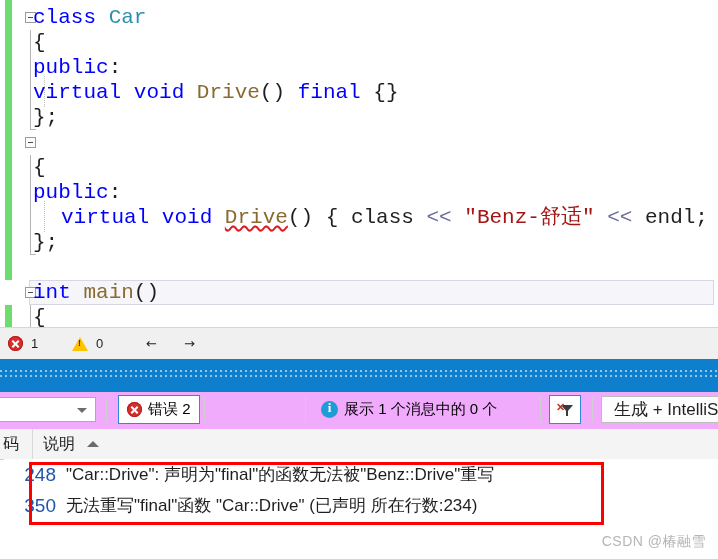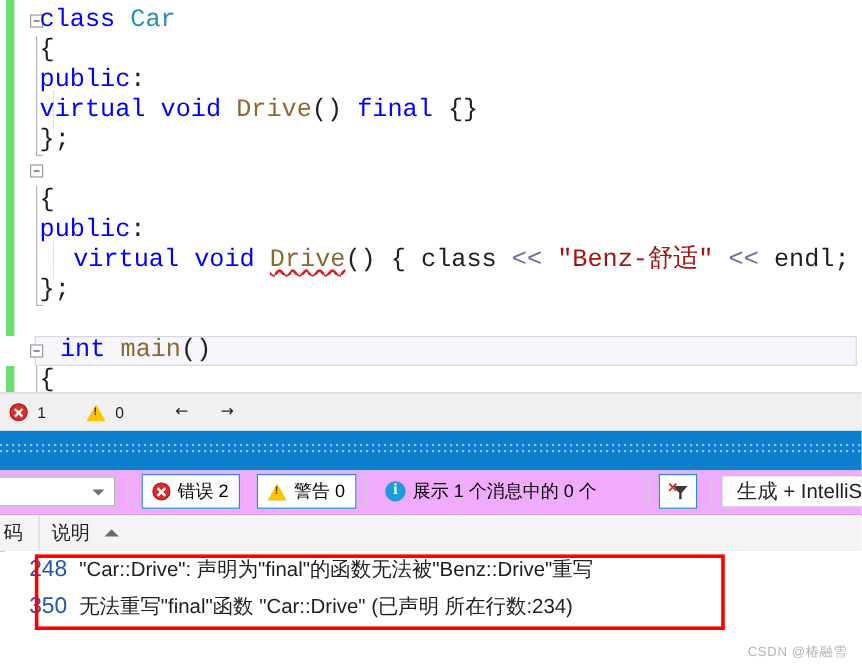--- a/index.html
+++ b/index.html
@@ -301,21 +301,21 @@
     width: 575px; height: 63px;
     border: 3px solid #ff0000;
     box-sizing: border-box;
     pointer-events: none;
   }
 
   
   #watermark {
     position: absolute;
     right: 12px; bottom: 8px;
-    font-size: 11px;
+    font-size: 14px;
     color: #b5b5b5;
     letter-spacing: .5px;
   }
   #bottomfill {
     position: absolute;
     left: 0; top: 529px; width: 718px; height: 30px;
     background: #ffffff;
   }
 </style>
 </head>
@@ -328,21 +328,21 @@
       <div class="cline"><span class="cur-inner" style="margin-left: 0px;"><span class="pun">{</span></span></div>
       <div class="cline"><span class="cur-inner" style="margin-left: 0px;"><span class="kw">public</span><span class="pun">:</span></span></div>
       <div class="cline"><span class="cur-inner" style=""><span class="kw">virtual </span><span class="kw">void </span><span class="fn">Drive</span><span class="pun">() </span><span class="kw">final</span><span class="pun"> {}</span></span></div>
       <div class="cline"><span class="cur-inner" style="margin-left: 0px;"><span class="pun">};</span></span></div>
       <div class="cline"><div class="fold" style="top: 7px;"></div></div>
       <div class="cline"><span class="cur-inner" style="margin-left: 0px;"><span class="pun">{</span></span></div>
       <div class="cline"><span class="cur-inner" style="margin-left: 0px;"><span class="kw">public</span><span class="pun">:</span></span></div>
       <div class="cline"><span class="cur-inner" style="margin-left: 28px;"><span class="kw">virtual </span><span class="kw">void </span><span class="fn squiggle">Drive</span><span class="pun">() { </span><span class="pun">class</span><span class="op"> &lt;&lt; </span><span class="str">"Benz-舒适"</span><span class="op"> &lt;&lt; </span><span class="pun">endl; }</span></span></div>
       <div class="cline"><span class="cur-inner" style="margin-left: 0px;"><span class="pun">};</span></span></div>
       <div class="cline"><span class="cur-inner" style="margin-left: 0px;"></span></div>
-      <div class="cline cur"><div class="cur-box"></div><div class="fold" style="top: 7px;"></div><span class="cur-inner" style="margin-left: 17px; text-align: center;"><span class="kw">int </span><span class="fn">main</span><span class="pun">()</span></span></div>
+      <div class="cline cur"><div class="cur-box"></div><div class="fold" style="top: 7px;"></div><span class="cur-inner" style="margin-left: 0px; text-align: center;"><span class="kw">int </span><span class="fn">main</span><span class="pun">()</span></span></div>
       <div class="cline"><span class="cur-inner" style="margin-left: 0px;"><span class="pun">{</span></span></div>
     </div>
 <div class="vbar" style="left: 30px; top: 30px; height: 100px;">
       <div class="elbow"></div>
     </div>
     <div class="vbar dot" style="left: 44px; top: 76px; height: 31px;"></div>
     <div class="vbar" style="left: 30px; top: 155px; height: 100px;">
       <div class="elbow"></div>
     </div>
     <div class="vbar dot" style="left: 44px; top: 201px; height: 31px;"></div>
@@ -379,24 +379,20 @@
 
   <div class="tbsep" style="left:106px;"></div>
 
   <div class="tgl" style="left:118px;">
     <span class="ico-err-circle"></span>
     <span>错误 2</span>
   </div>
 
   <div class="tbsep" style="left:204px;"></div>
 
-  <div class="tgl" style="left:214px;">
-    <span class="ico-warn-tri"></span>
-    <span>警告 0</span>
-  </div>
 
   <div class="tbsep" style="left:305px;"></div>
 
   <div class="tgl flat" style="left:313px;">
     <span class="ico-info"></span>
     <span>展示 1 个消息中的 0 个</span>
   </div>
 
   <div class="tbsep" style="left:540px;"></div>
 

